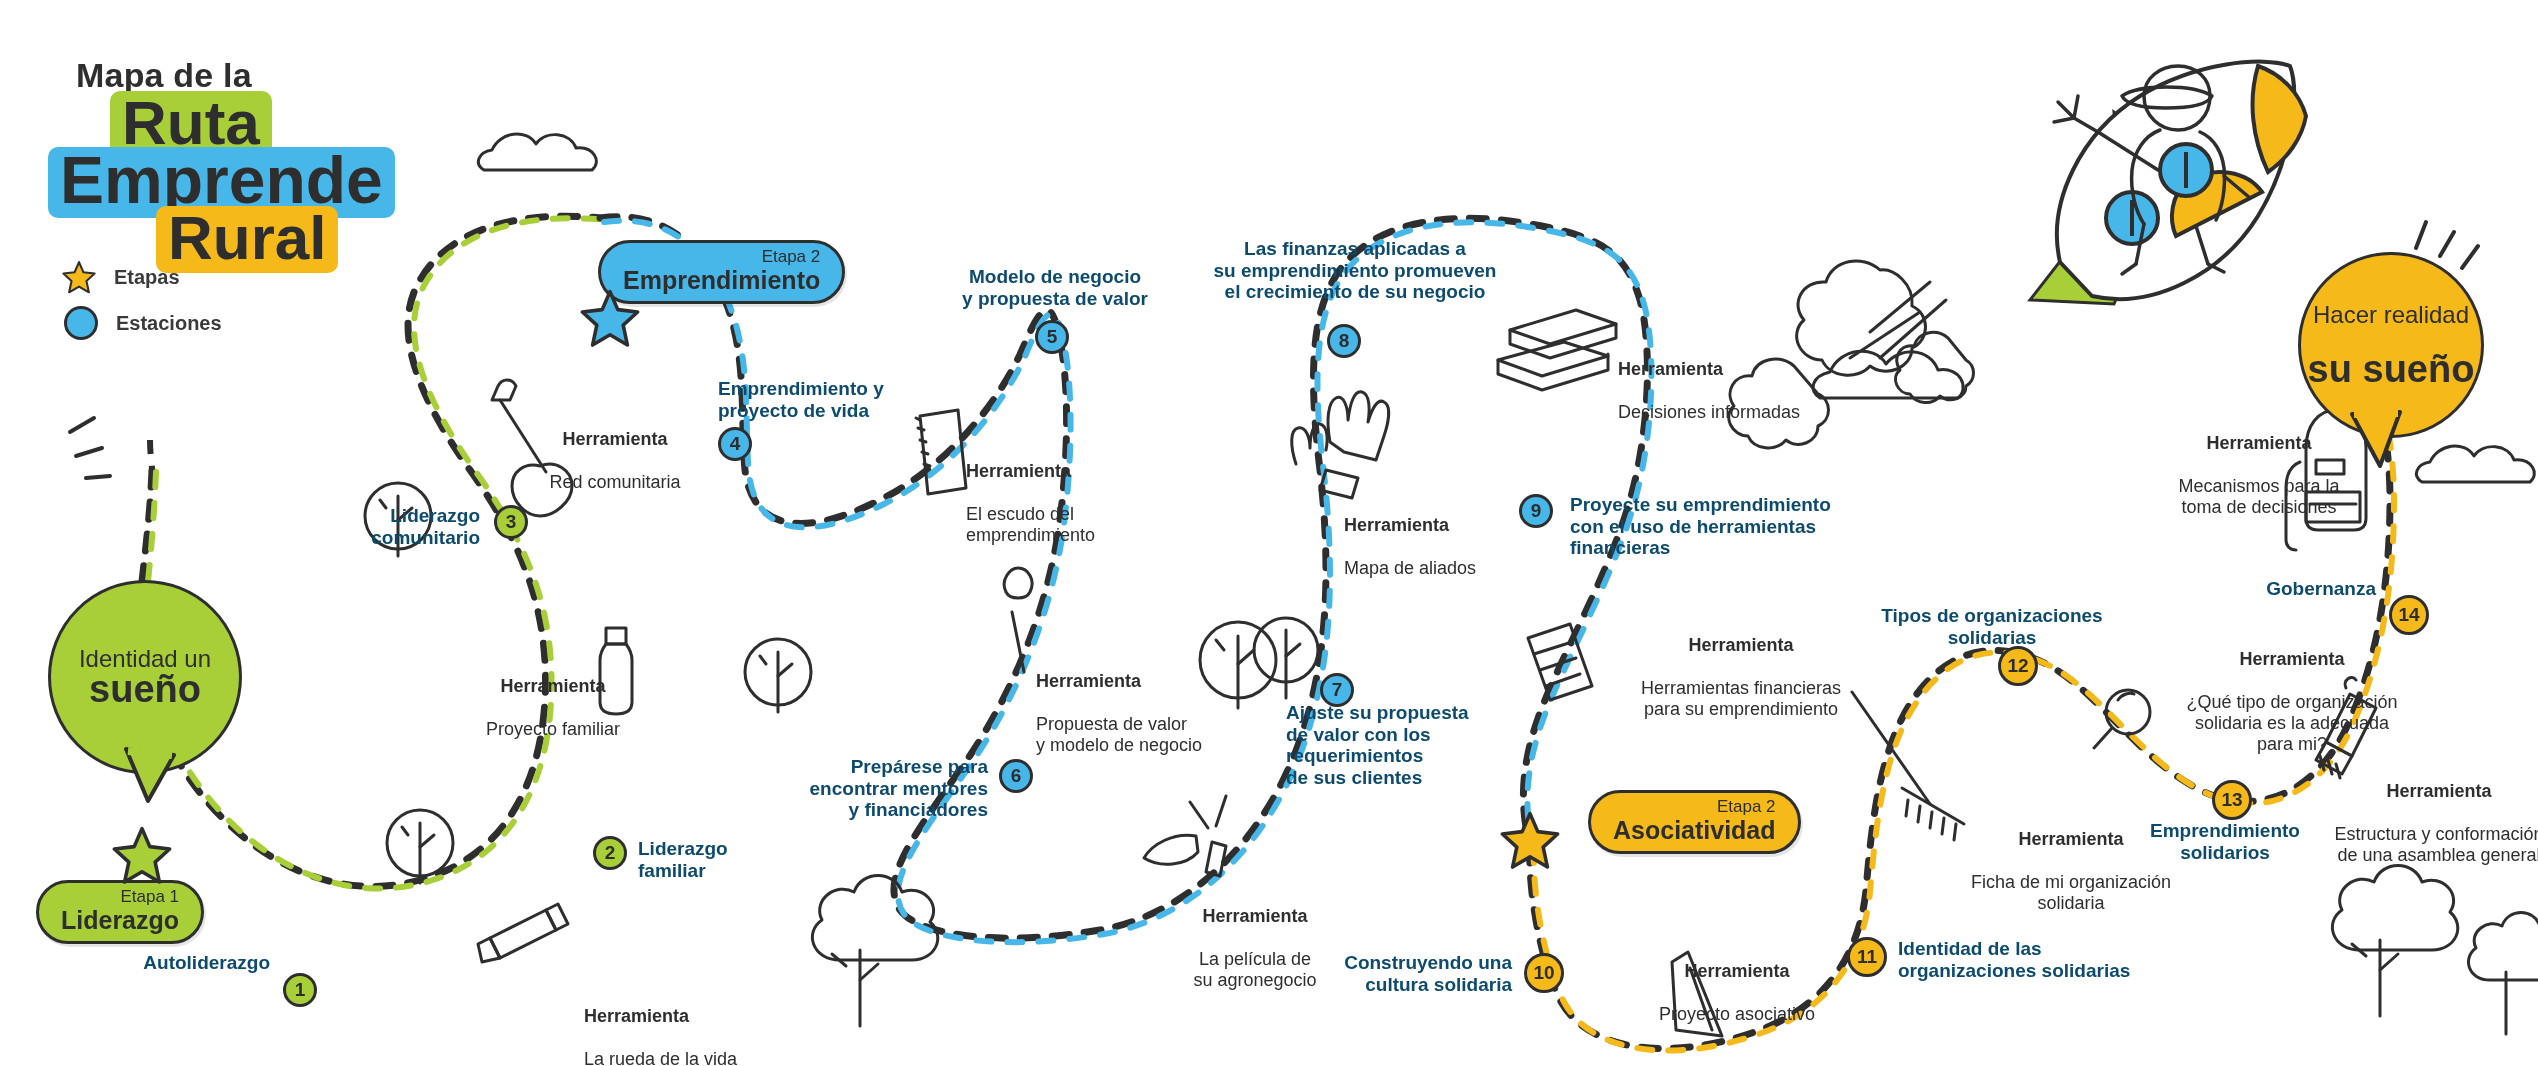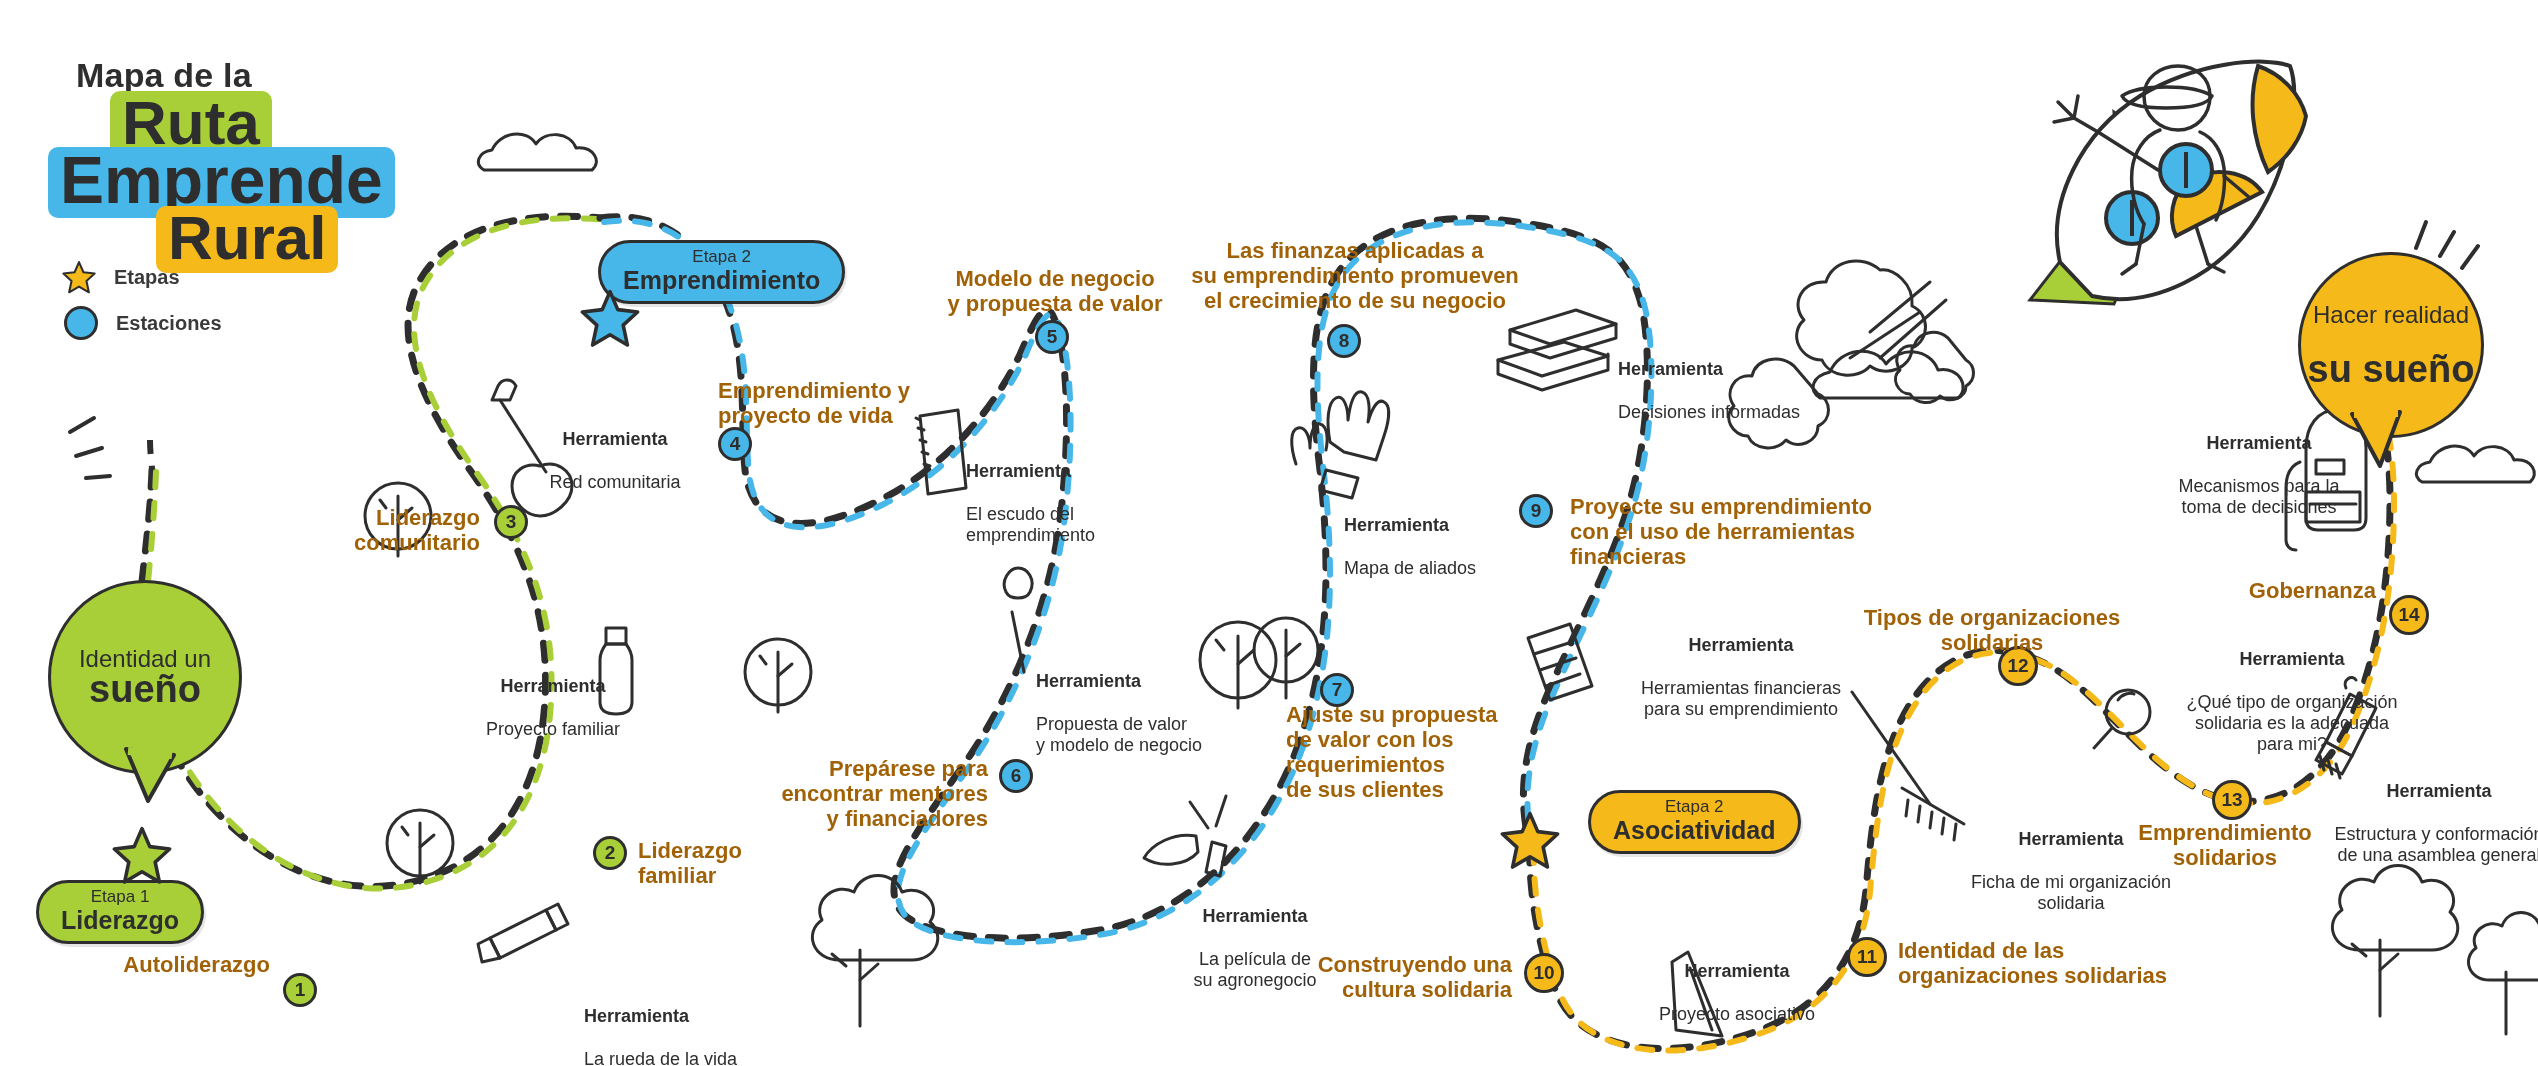--- a/index.html
+++ b/index.html
@@ -51,39 +51,39 @@
     display:flex;flex-direction:column;align-items:center;justify-content:center;
     text-align:center;
   }
   .bubble .b1{font-size:24px;color:#2e2e2e;line-height:1.05;}
   .bubble .b2{font-size:38px;font-weight:bold;color:#2e2e2e;line-height:1;margin-top:-2px;}
 
   
   .pill{
     position:absolute;
     border:3px solid #2e2e2e;border-radius:40px;
-    padding:5px 22px 8px 22px;text-align:center;
+    padding:5px 22px 8px 22px;text-align:right;
     box-shadow:2px 3px 0 rgba(0,0,0,.10);
   }
   .pill .p1{font-size:17px;color:#2e2e2e;line-height:1.1;}
   .pill .p2{font-size:25px;font-weight:bold;color:#2e2e2e;line-height:1.05;}
 
   
   .station{
     position:absolute;width:34px;height:34px;border-radius:50%;
     border:3px solid #2e2e2e;
     display:flex;align-items:center;justify-content:center;
     font-size:19px;font-weight:bold;color:#2e2e2e;
     box-sizing:border-box;
   }
   .station.w{width:40px;height:40px;font-size:19px;}
 
   
   .lbl{
-    position:absolute;font-size:22px;font-weight:bold;color:#a16207;
+    position:absolute;font-size:19px;font-weight:bold;color:#0c4a6e;
     line-height:1.14;white-space:pre-line;
   }
   .lbl.c{text-align:center;}
   .lbl.r{text-align:right;}
   .lbl.l{text-align:left;}
 
   .tool{
     position:absolute;font-size:18px;color:#2e2e2e;line-height:1.18;
     white-space:pre-line;
   }

